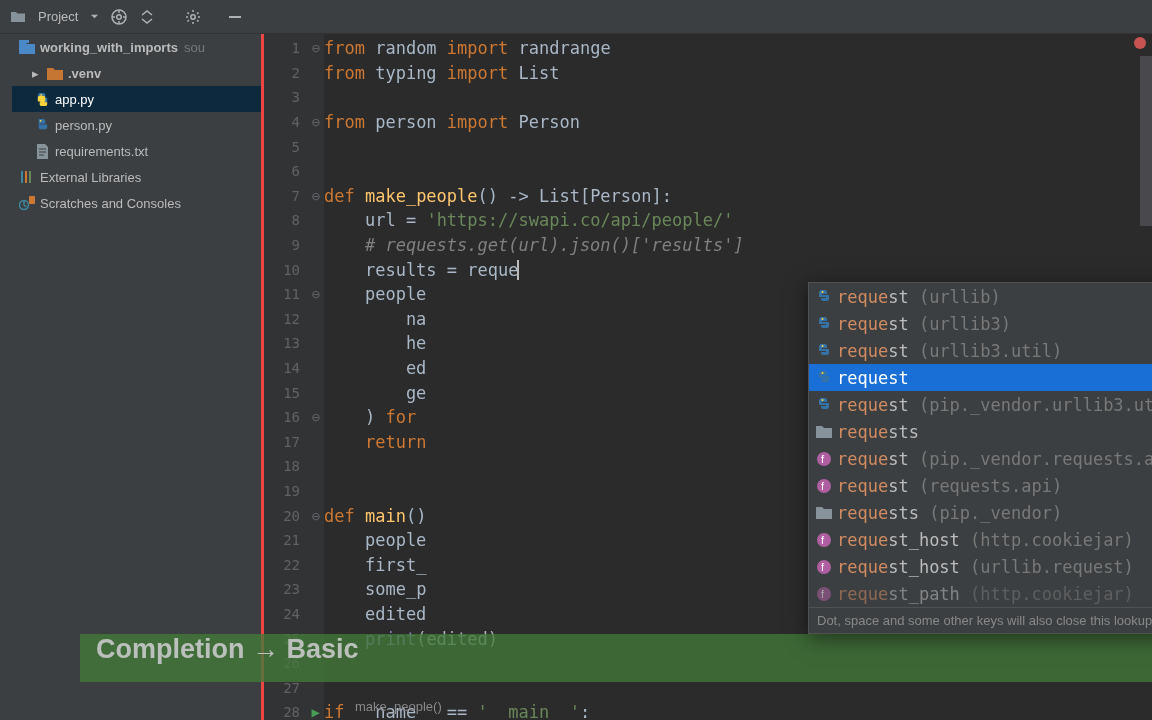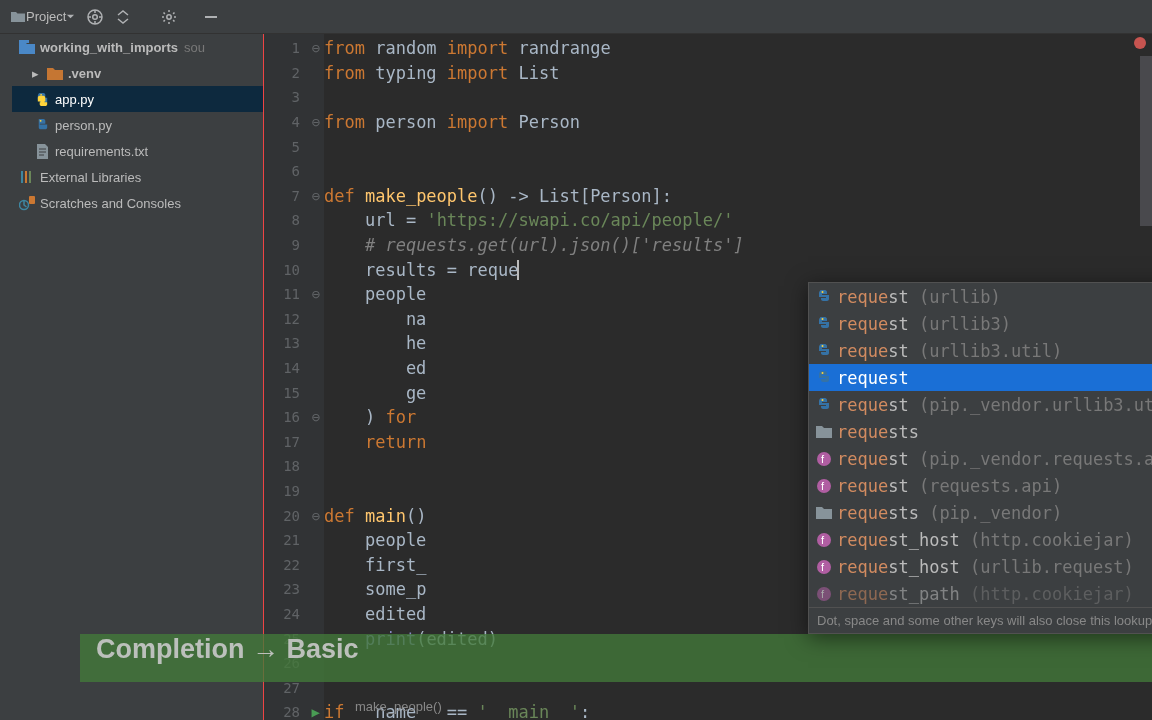--- a/index.html
+++ b/index.html
@@ -1,24 +1,24 @@
 <!DOCTYPE html>
 <html><head>
 <meta charset="utf-8">
 <style>
 * { margin:0; padding:0; box-sizing:border-box; }
 body { font-family:"Menlo","Consolas",monospace; background:#2b2b2b; color:#a9b7c6; font-size:13px; overflow:hidden; width:1152px; height:720px; position:relative; }
 .top-toolbar { height:34px; background:#3c3f41; display:flex; align-items:center; padding:0 4px; border-bottom:1px solid #323232; }
-.proj-btn { display:flex; align-items:center; gap:0; padding:2px 6px; color:#bbbbbb; font-family:-apple-system,sans-serif; font-size:13px; }
+.proj-btn { display:flex; align-items:center; gap:12px; padding:2px 6px; color:#bbbbbb; font-family:-apple-system,sans-serif; font-size:13px; }
 .proj-btn svg { flex-shrink:0; }
 .top-icon { width:28px; height:28px; display:flex; align-items:center; justify-content:center; color:#afb1b3; }
 .top-icon svg { display:block; }
 .body-row { display:flex; height:686px; }
 .left-bar { width:12px; background:#3c3f41; }
-.project-panel { width:252px; background:#3c3f41; border-right:1px solid #ef4444; }
+.project-panel { width:252px; background:#3c3f41; border-right:3px solid #ef4444; }
 .tree-row { display:flex; align-items:center; height:26px; padding-left:6px; color:#bbbbbb; white-space:nowrap; font-family:-apple-system,sans-serif; font-size:13px; }
 .tree-row.sel { background:#0d293e; color:#ffffff; }
 .tree-row.sel .fname { color:#ffffff; }
 .tree-row .arrow { width:14px; display:inline-block;}
 .tree-row .ficon { width:18px; height:18px; display:inline-flex; align-items:center; justify-content:center; margin-right:4px; }
 .tree-row .fname { color:#bbbbbb; }
 .tree-row .hint { color:#787878; margin-left:6px; }
 .tree-row.bold .fname { font-weight:bold; }
 .indent1 { padding-left:20px; }
 .indent2 { padding-left:21px; }

